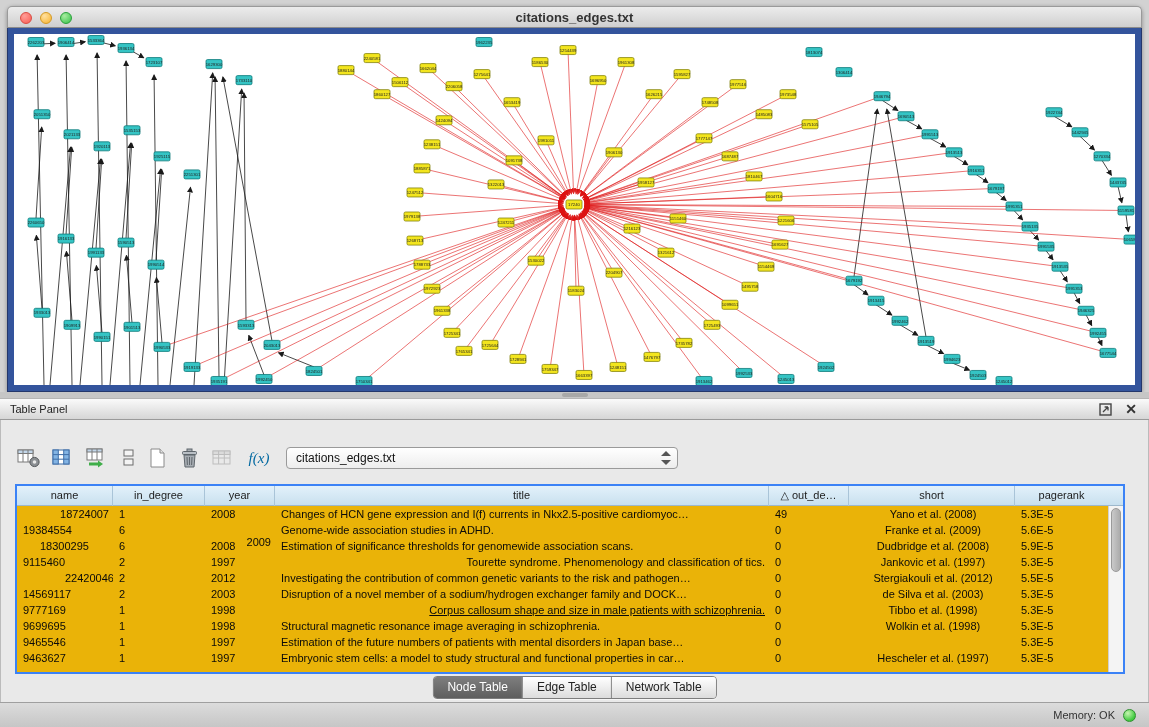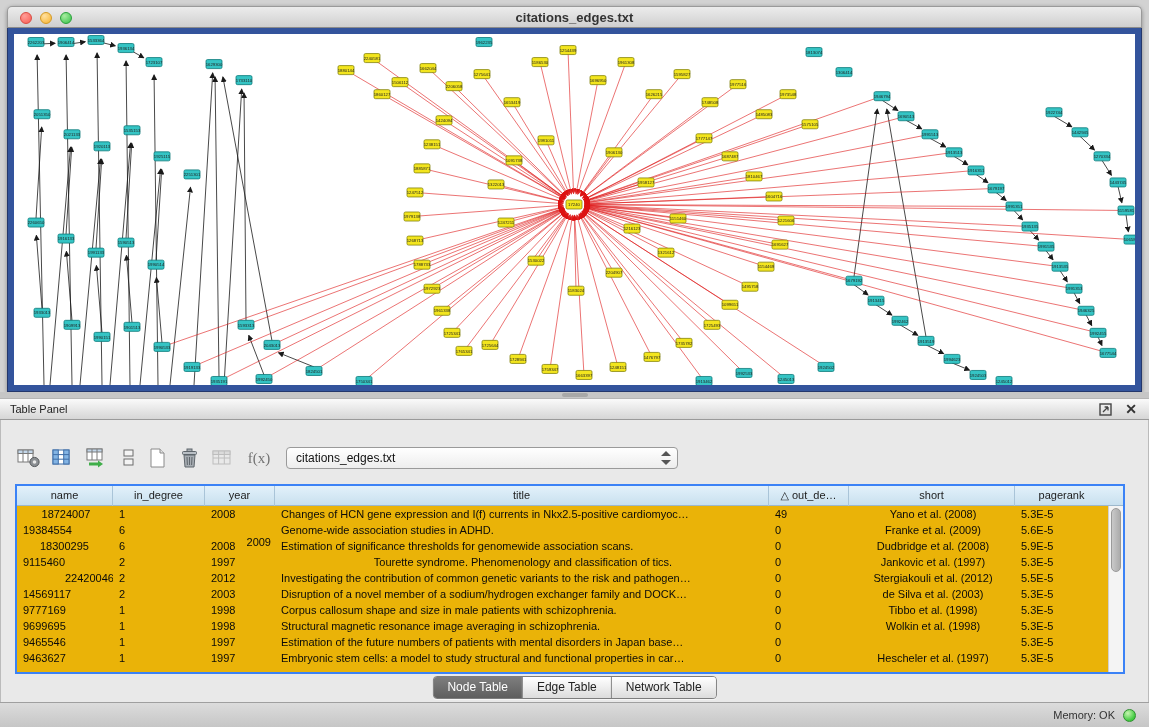--- a/index.html
+++ b/index.html
@@ -35,21 +35,21 @@
   .tp-float{position:absolute;right:36px;top:4px;width:14px;height:14px;cursor:pointer;}
   .tp-close{position:absolute;right:12px;top:0;line-height:21px;font-size:14px;font-weight:bold;color:#333;cursor:pointer;}
 
   
   .tp-body{position:absolute;left:0;top:420px;width:1149px;height:282px;background:#e9e9e9;
            border-left:1px solid #bbb;border-right:1px solid #bbb;box-sizing:border-box;}
 
   .toolbar{position:absolute;left:0;top:24px;width:1149px;height:30px;}
   .tbtn{position:absolute;top:0;width:28px;height:28px;background:transparent;border:none;padding:2px;cursor:pointer;}
   .tbtn svg{display:block;}
-  .fx{font-family:"Liberation Serif",serif;font-size:15px;color:#737373;line-height:24px;}
+  .fx{font-family:"Liberation Serif",serif;font-style:italic;font-size:15px;color:#0369a1;line-height:24px;}
   .combo{position:absolute;left:285px;top:3px;width:392px;height:22px;box-sizing:border-box;
          border:1px solid #9a9a9a;border-radius:4px;background:linear-gradient(#ffffff,#ededed);cursor:pointer;}
   .combo-text{position:absolute;left:9px;top:0;line-height:20px;font-size:12px;color:#111;}
   .combo-arrows{position:absolute;right:5px;top:2px;width:11px;height:16px;}
   .combo-arrows span{position:absolute;left:0;width:0;height:0;border-left:5px solid transparent;border-right:5px solid transparent;}
   .combo-arrows .up{top:1px;border-bottom:5px solid #555;}
   .combo-arrows .dn{bottom:1px;border-top:5px solid #555;}
 
   
   .table{position:absolute;left:14px;top:64px;width:1106px;height:186px;background:#eab308;
@@ -846,21 +846,21 @@
           <div class="th" style="width: 92px;">in_degree</div>
           <div class="th" style="width: 70px;">year</div>
           <div class="th" style="width: 494px;">title</div>
           <div class="th" style="width: 80px;">△ out_de…</div>
           <div class="th" style="width: 166px;">short</div>
           <div class="th" style="width: 93px; border-right: none;">pagerank</div>
           <div class="th" style="width: 15px; border-right: none;"></div>
         </div>
       <div class="tbody" id="tbody">
           <div class="tr">
-            <div class="td" style="width: 96px; text-align: center;">18724007</div>
+            <div class="td" style="width: 96px; text-align: right;">18724007</div>
             <div class="td" style="width: 92px; text-align: left;">1</div>
             <div class="td" style="width: 70px; text-align: left;">2008</div>
             <div class="td" style="width: 494px; text-align: left;">Changes of HCN gene expression and I(f) currents in Nkx2.5-positive cardiomyoc…</div>
             <div class="td" style="width: 80px; text-align: left;">49</div>
             <div class="td" style="width: 166px; text-align: center;">Yano et al. (2008)</div>
             <div class="td" style="width: 93px; text-align: left;">5.3E-5</div>
           </div>
           <div class="tr">
             <div class="td" style="width: 96px; text-align: left;">19384554</div>
             <div class="td" style="width: 92px; text-align: left;">6</div>
@@ -876,21 +876,21 @@
             <div class="td" style="width: 70px; text-align: left;">2008</div>
             <div class="td" style="width: 494px; text-align: left;">Estimation of significance thresholds for genomewide association scans.</div>
             <div class="td" style="width: 80px; text-align: left;">0</div>
             <div class="td" style="width: 166px; text-align: center;">Dudbridge et al. (2008)</div>
             <div class="td" style="width: 93px; text-align: left;">5.9E-5</div>
           </div>
           <div class="tr">
             <div class="td" style="width: 96px; text-align: left;">9115460</div>
             <div class="td" style="width: 92px; text-align: left;">2</div>
             <div class="td" style="width: 70px; text-align: left;">1997</div>
-            <div class="td" style="width: 494px; text-align: center;">Tourette syndrome. Phenomenology and classification of tics.</div>
+            <div class="td" style="width: 494px; text-align: right;">Tourette syndrome. Phenomenology and classification of tics.</div>
             <div class="td" style="width: 80px; text-align: left;">0</div>
             <div class="td" style="width: 166px; text-align: center;">Jankovic et al. (1997)</div>
             <div class="td" style="width: 93px; text-align: left;">5.3E-5</div>
           </div>
           <div class="tr">
             <div class="td" style="width: 96px; text-align: left; padding-left: 48px;">22420046</div>
             <div class="td" style="width: 92px; text-align: left;">2</div>
             <div class="td" style="width: 70px; text-align: left;">2012</div>
             <div class="td" style="width: 494px; text-align: left;">Investigating the contribution of common genetic variants to the risk and pathogen…</div>
             <div class="td" style="width: 80px; text-align: left;">0</div>
@@ -903,21 +903,21 @@
             <div class="td" style="width: 70px; text-align: left;">2003</div>
             <div class="td" style="width: 494px; text-align: left;">Disruption of a novel member of a sodium/hydrogen exchanger family and DOCK…</div>
             <div class="td" style="width: 80px; text-align: left;">0</div>
             <div class="td" style="width: 166px; text-align: center;">de Silva et al. (2003)</div>
             <div class="td" style="width: 93px; text-align: left;">5.3E-5</div>
           </div>
           <div class="tr">
             <div class="td" style="width: 96px; text-align: left;">9777169</div>
             <div class="td" style="width: 92px; text-align: left;">1</div>
             <div class="td" style="width: 70px; text-align: left;">1998</div>
-            <div class="td" style="width: 494px; text-align: left;">Corpus callosum shape and size in male patients with schizophrenia.</div>
+            <div class="td" style="width: 494px; text-align: right; text-decoration: underline;">Corpus callosum shape and size in male patients with schizophrenia.</div>
             <div class="td" style="width: 80px; text-align: left;">0</div>
             <div class="td" style="width: 166px; text-align: center;">Tibbo et al. (1998)</div>
             <div class="td" style="width: 93px; text-align: left;">5.3E-5</div>
           </div>
           <div class="tr">
             <div class="td" style="width: 96px; text-align: left;">9699695</div>
             <div class="td" style="width: 92px; text-align: left;">1</div>
             <div class="td" style="width: 70px; text-align: left;">1998</div>
             <div class="td" style="width: 494px; text-align: left;">Structural magnetic resonance image averaging in schizophrenia.</div>
             <div class="td" style="width: 80px; text-align: left;">0</div>

